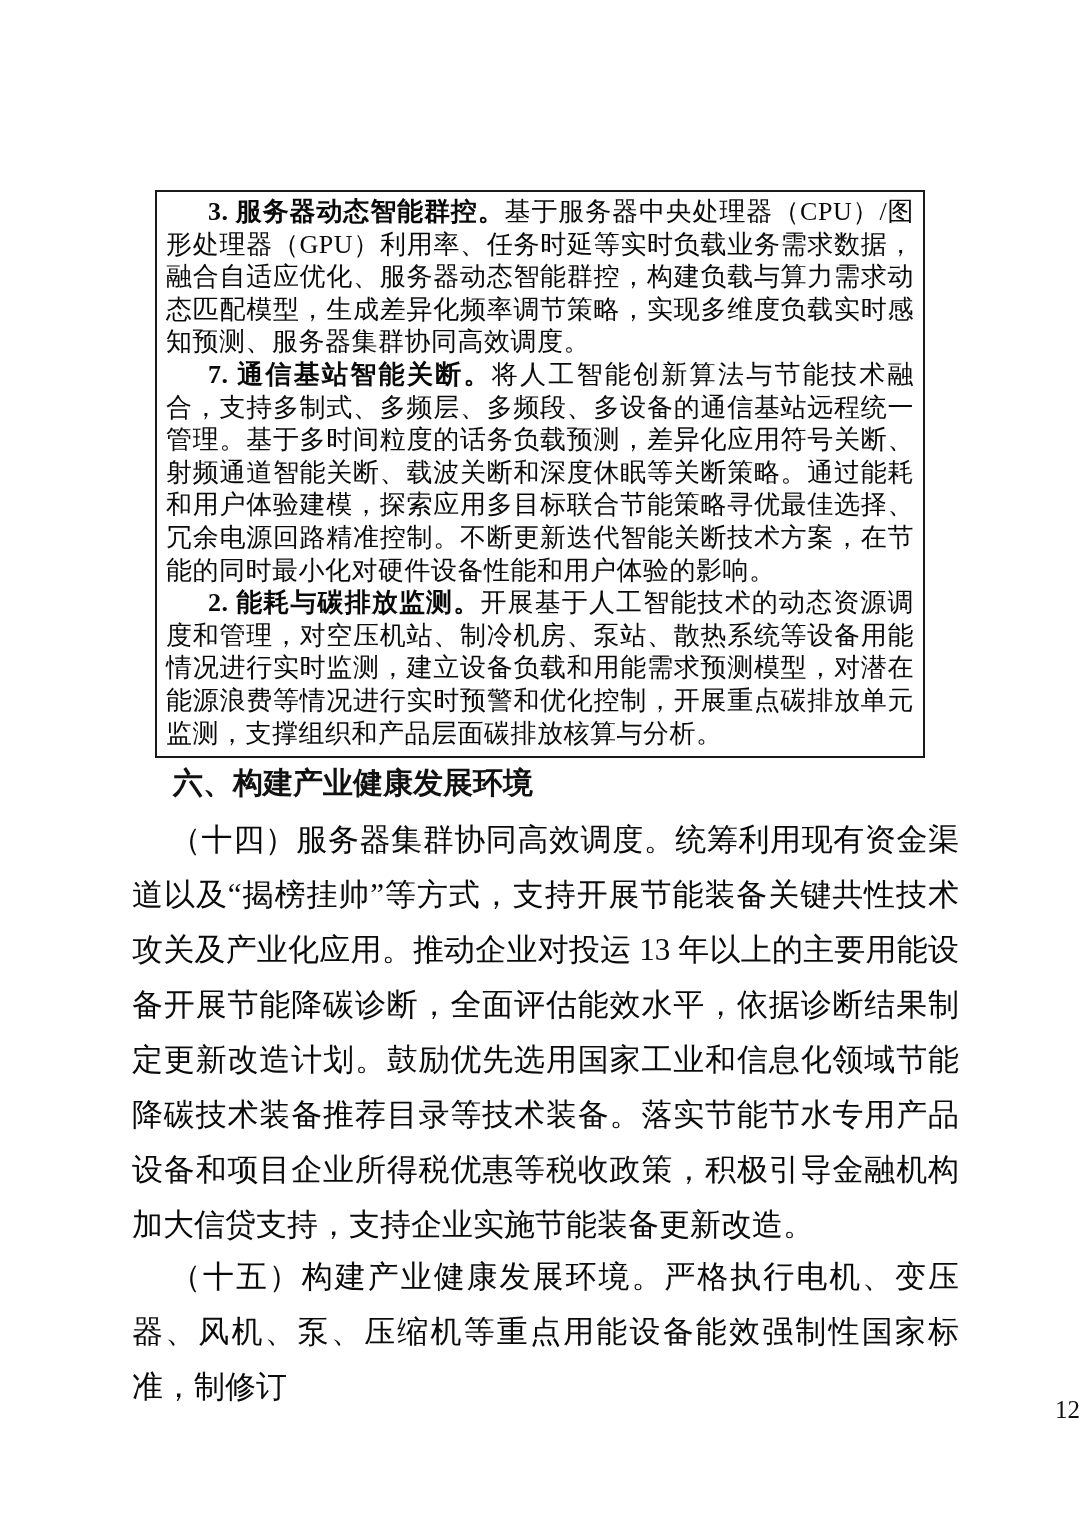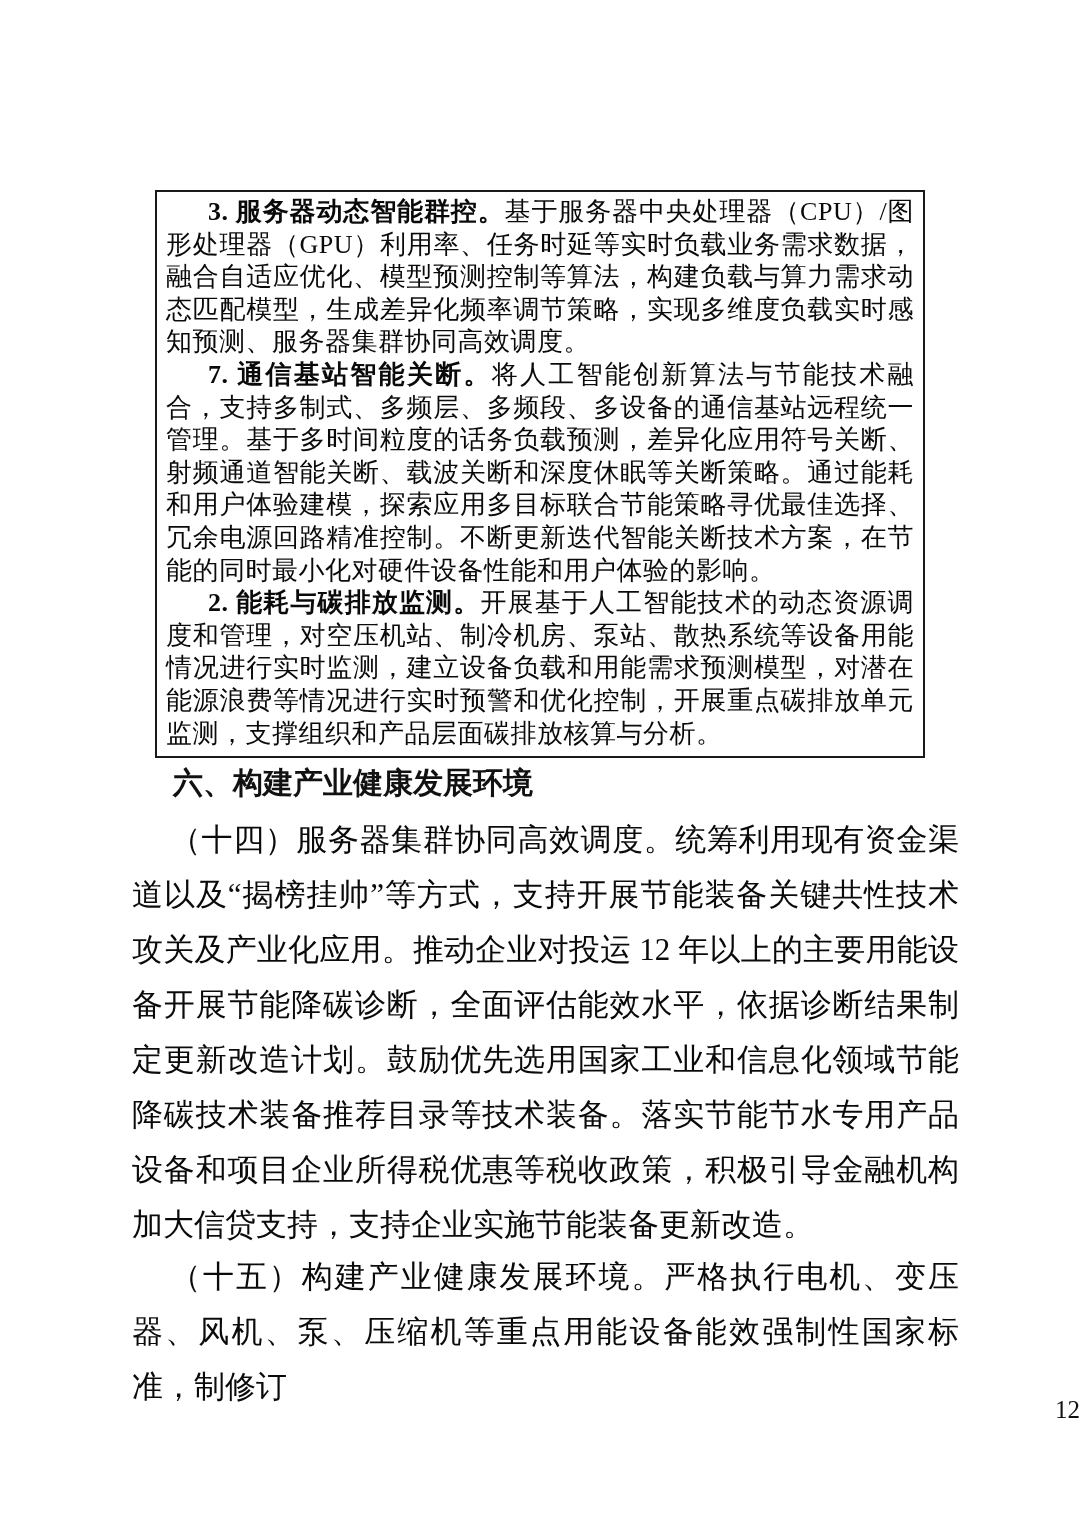--- a/index.html
+++ b/index.html
@@ -74,26 +74,26 @@
     font-size: 25px;
     color: #111;
   }
 </style>
 </head>
 <body>
 
 <div class="page">
 
   <div class="callout-box">
-    <p class="box-para"><b class="lead">3. 服务器动态智能群控。</b><span>基于服务器中央处理器（CPU）/图形处理器（GPU）利用率、任务时延等实时负载业务需求数据，融合自适应优化、模型预测控制等算法，构建负载与算力需求动态匹配模型，生成差异化频率调节策略，实现多维度负载实时感知预测、服务器集群协同高效调度。</span></p>
+    <p class="box-para"><b class="lead">3. 服务器动态智能群控。</b><span>基于服务器中央处理器（CPU）/图形处理器（GPU）利用率、任务时延等实时负载业务需求数据，融合自适应优化、服务器动态智能群控，构建负载与算力需求动态匹配模型，生成差异化频率调节策略，实现多维度负载实时感知预测、服务器集群协同高效调度。</span></p>
     <p class="box-para"><b class="lead">7. 通信基站智能关断。</b><span>将人工智能创新算法与节能技术融合，支持多制式、多频层、多频段、多设备的通信基站远程统一管理。基于多时间粒度的话务负载预测，差异化应用符号关断、射频通道智能关断、载波关断和深度休眠等关断策略。通过能耗和用户体验建模，探索应用多目标联合节能策略寻优最佳选择、冗余电源回路精准控制。不断更新迭代智能关断技术方案，在节能的同时最小化对硬件设备性能和用户体验的影响。</span></p>
     <p class="box-para"><b class="lead">2. 能耗与碳排放监测。</b><span>开展基于人工智能技术的动态资源调度和管理，对空压机站、制冷机房、泵站、散热系统等设备用能情况进行实时监测，建立设备负载和用能需求预测模型，对潜在能源浪费等情况进行实时预警和优化控制，开展重点碳排放单元监测，支撑组织和产品层面碳排放核算与分析。</span></p>
   </div>
 
   <h2 class="section-heading">六、构建产业健康发展环境</h2>
 
-  <p class="body-para para-14"><span class="para-lead">（十四）服务器集群协同高效调度。</span><span>统筹利用现有资金渠道以及“揭榜挂帅”等方式，支持开展节能装备关键共性技术攻关及产业化应用。推动企业对投运 12 年以上的主要用能设备开展节能降碳诊断，全面评估能效水平，依据诊断结果制定更新改造计划。鼓励优先选用国家工业和信息化领域节能降碳技术装备推荐目录等技术装备。落实节能节水专用产品设备和项目企业所得税优惠等税收政策，积极引导金融机构加大信贷支持，支持企业实施节能装备更新改造。</span></p>
+  <p class="body-para para-14"><span class="para-lead">（十四）服务器集群协同高效调度。</span><span>统筹利用现有资金渠道以及“揭榜挂帅”等方式，支持开展节能装备关键共性技术攻关及产业化应用。推动企业对投运 13 年以上的主要用能设备开展节能降碳诊断，全面评估能效水平，依据诊断结果制定更新改造计划。鼓励优先选用国家工业和信息化领域节能降碳技术装备推荐目录等技术装备。落实节能节水专用产品设备和项目企业所得税优惠等税收政策，积极引导金融机构加大信贷支持，支持企业实施节能装备更新改造。</span></p>
 
   <p class="body-para para-15"><span class="para-lead">（十五）构建产业健康发展环境。</span><span>严格执行电机、变压器、风机、泵、压缩机等重点用能设备能效强制性国家标准，制修订</span></p>
 
   <div class="page-number">12</div>
 
 </div>
 
 </body></html>

